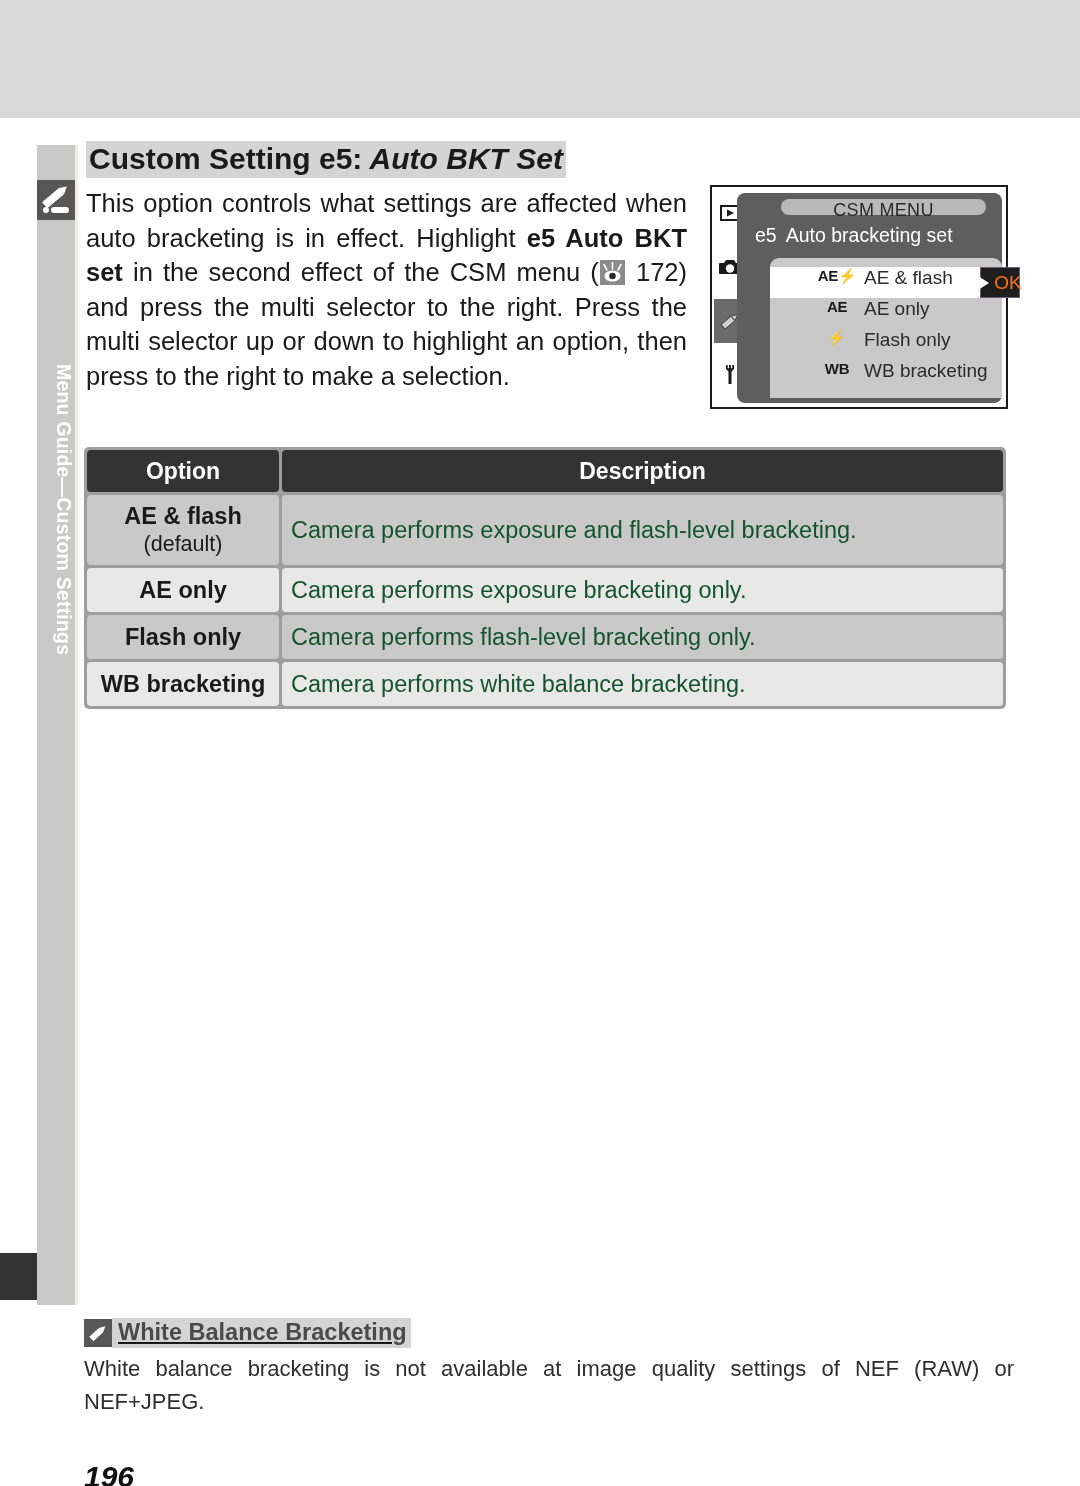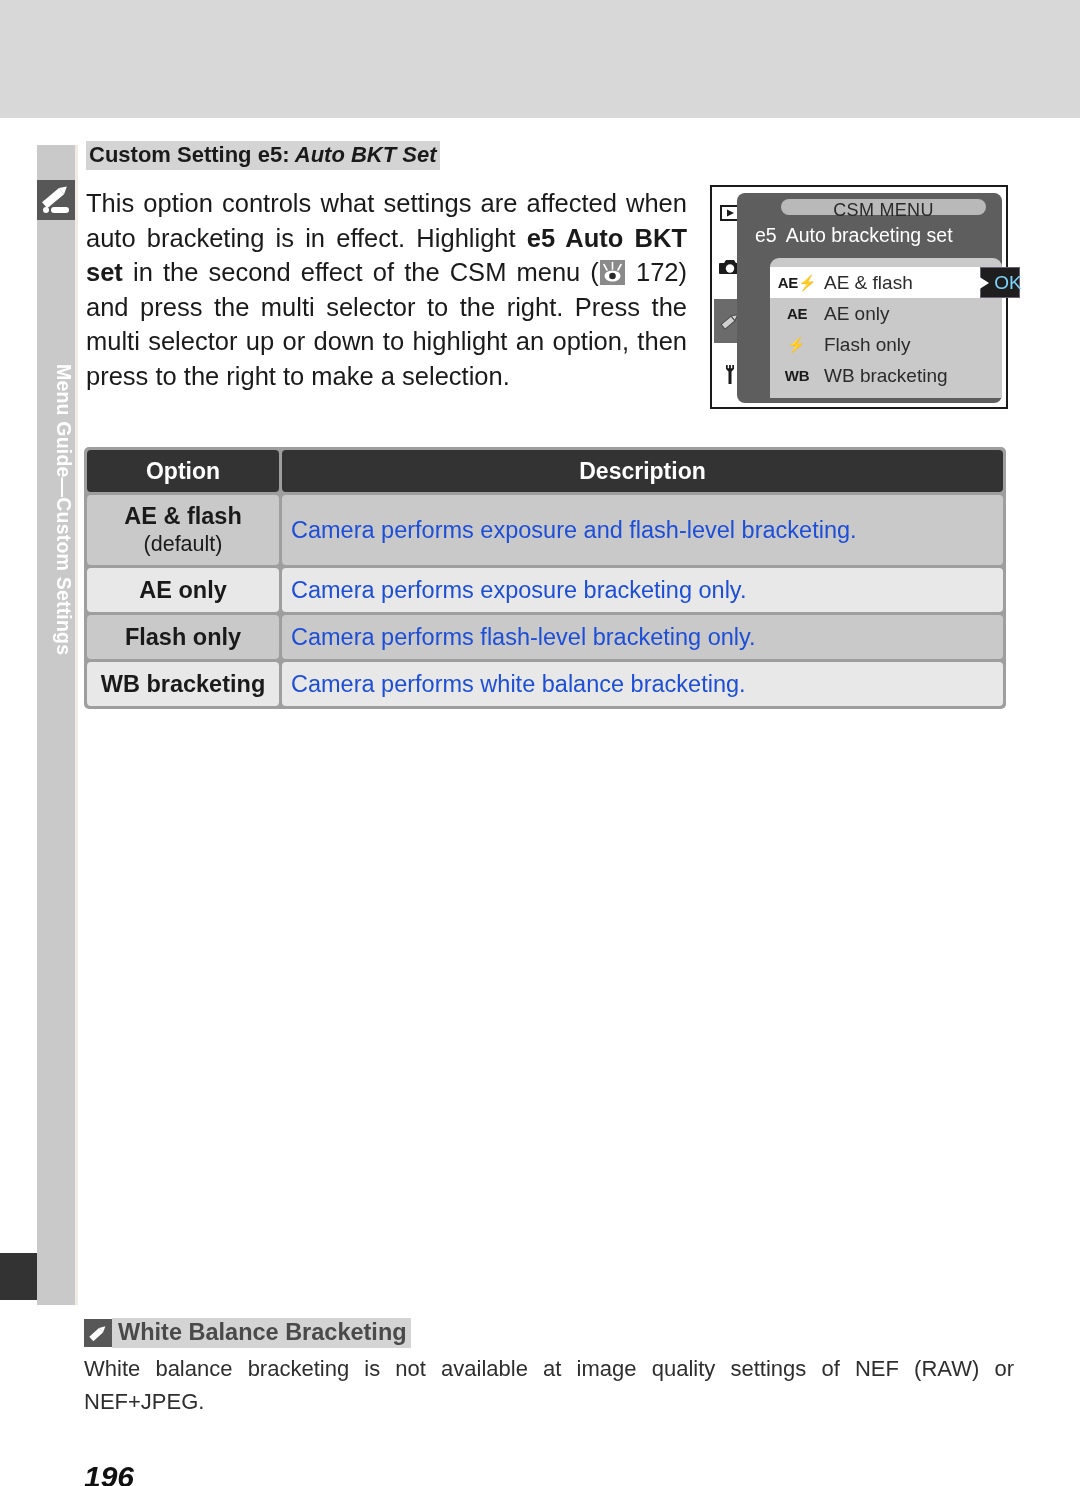--- a/index.html
+++ b/index.html
@@ -77,21 +77,21 @@
     width: 3px;
     height: 1160px;
     background: #f0ece3;
   }
 
   
   .heading {
     position: absolute;
     left: 86px;
     top: 142px;
-    font-size: 22px;
+    font-size: 30px;
     font-weight: bold;
     white-space: nowrap;
   }
   .heading .hl {
     background: #d4d4d4;
     padding: 1px 3px 3px 3px;
   }
   .heading em {
     font-style: italic;
     font-weight: bold;
@@ -184,44 +184,44 @@
     position: absolute;
     left: 33px; top: 65px;
     width: 232px; height: 140px;
     background: #c9c9c9;
     border-radius: 9px 9px 0 0;
   }
   .lcd-row {
     position: relative;
     height: 31px;
     display: flex;
-    align-items: center;
     color: #2b2b2b;
     font-size: 19px;
+    padding-left: 40px;
   }
   .lcd-row:first-child { margin-top: 9px; }
   .lcd-row.sel { background: #ffffff; }
   .lcd-row .glyph {
     width: 54px;
     text-align: center;
     font-size: 15px;
     font-weight: bold;
     color: #1a1a1a;
     flex: 0 0 54px;
     letter-spacing: -0.3px;
   }
   .lcd-row .rowlabel { white-space: nowrap; }
   .lcd-ok {
     position: absolute;
     right: -18px;
     top: 0px;
     width: 40px;
     height: 31px;
     background: #1e1e1e;
-    color: #7dd3fc;
+    color: #f97316;
     font-size: 19px;
     display: flex;
     align-items: center;
     justify-content: center;
     gap: 5px;
     border: 1px solid #6b5f75;
     box-sizing: border-box;
   }
   .lcd-ok .tri {
     width: 0; height: 0;
@@ -261,21 +261,21 @@
     text-align: center;
     font-size: 23.5px;
     font-weight: bold;
     color: #1a1a1a;
     border-radius: 4px;
     padding: 7px 4px;
     line-height: 28px;
   }
   td.desc-cell {
     font-size: 23.5px;
-    color: #1d4ed8;
+    color: #14532d;
     border-radius: 4px;
     padding: 7px 0 7px 9px;
     line-height: 30px;
   }
   tr.shade-a td { background: #c9c9c9; }
   tr.shade-b td { background: #e8e8e8; }
   .default-sub {
     display: block;
     font-weight: normal;
     font-size: 21.5px;
@@ -286,20 +286,21 @@
     position: absolute;
     left: 84px;
     top: 1318px;
     width: 930px;
   }
   .note-head {
     display: flex;
     align-items: center;
     gap: 0px;
     margin-bottom: 4px;
+    text-decoration: underline;
   }
   .note-icon {
     width: 28px; height: 28px;
     background: #575757;
     flex: 0 0 28px;
     display: flex;
     align-items: center;
     justify-content: center;
   }
   .note-icon svg { display: block; }

